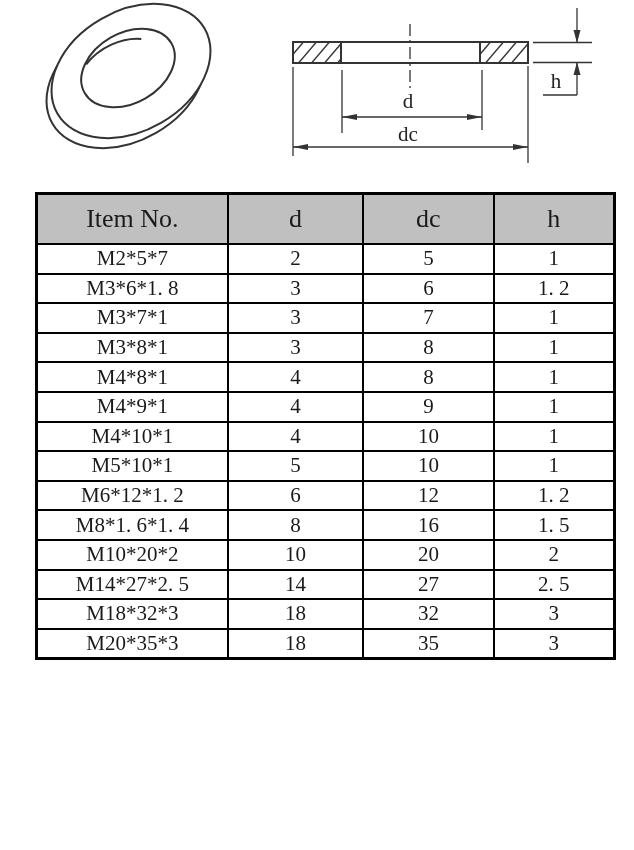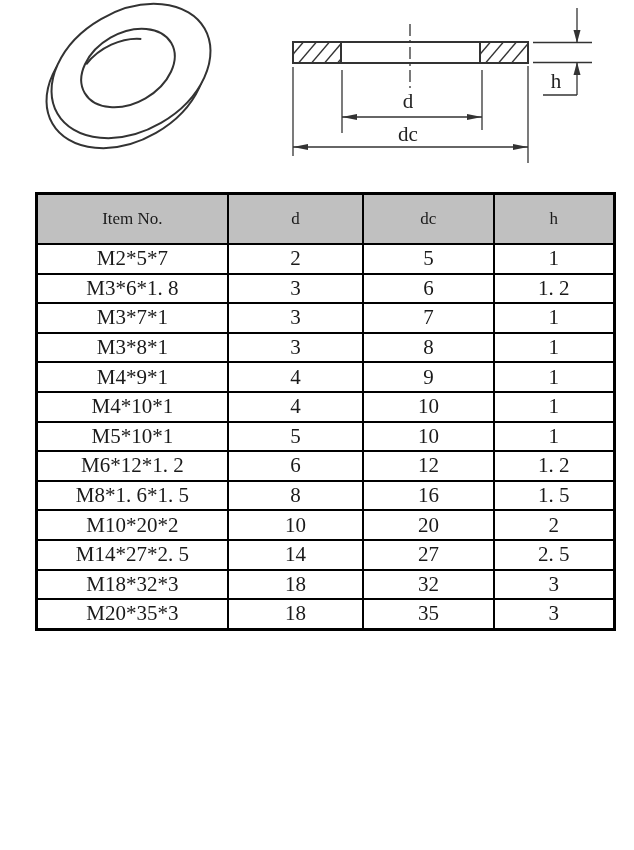--- a/index.html
+++ b/index.html
@@ -21,21 +21,21 @@
     font-family:"Liberation Serif", serif;
   }
   table.spec th, table.spec td {
     border:2px solid #000;
     text-align:center; vertical-align:middle;
     padding:0; overflow:hidden; white-space:nowrap;
     color:#1a1a1a;
   }
   table.spec th {
     background:var(--header-bg, #c0c0c0);
-    height:48px; font-size:17px; font-weight:normal;
+    height:48px; font-size:26px; font-weight:normal;
   }
   table.spec td {
     height:27.6px; font-size:21px; line-height:1;
   }
   col.c1 { width:33.1%; } col.c2 { width:23.4%; }
   col.c3 { width:22.6%; } col.c4 { width:20.9%; }
 
   .dimtext {
     font-family:"Liberation Serif", serif;
     font-size:21px; fill:#222;
@@ -158,20 +158,26 @@
           <td>7</td>
           <td>1</td>
         </tr>
         <tr>
           <td>M3*8*1</td>
           <td>3</td>
           <td>8</td>
           <td>1</td>
         </tr>
         <tr>
+          <td>M4*8*1</td>
+          <td>4</td>
+          <td>8</td>
+          <td>1</td>
+        </tr>
+        <tr>
           <td>M4*9*1</td>
           <td>4</td>
           <td>9</td>
           <td>1</td>
         </tr>
         <tr>
           <td>M4*10*1</td>
           <td>4</td>
           <td>10</td>
           <td>1</td>
@@ -182,21 +188,21 @@
           <td>10</td>
           <td>1</td>
         </tr>
         <tr>
           <td>M6*12*1. 2</td>
           <td>6</td>
           <td>12</td>
           <td>1. 2</td>
         </tr>
         <tr>
-          <td>M8*1. 6*1. 5</td>
+          <td>M8*1. 6*1. 4</td>
           <td>8</td>
           <td>16</td>
           <td>1. 5</td>
         </tr>
         <tr>
           <td>M10*20*2</td>
           <td>10</td>
           <td>20</td>
           <td>2</td>
         </tr>

